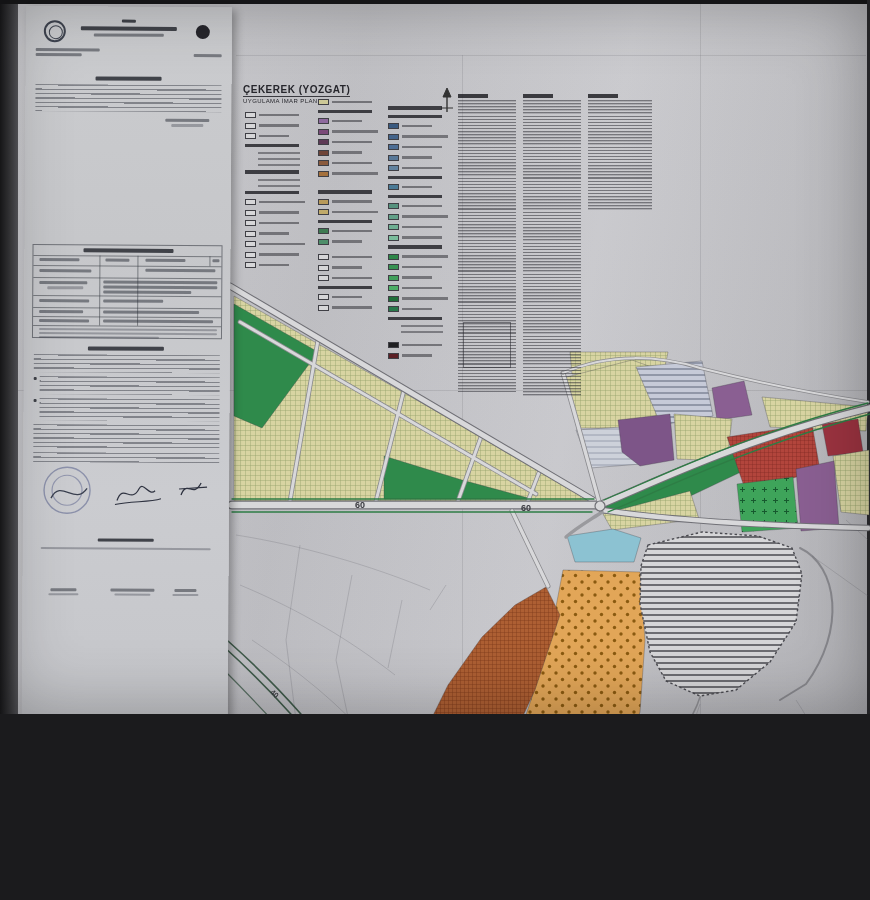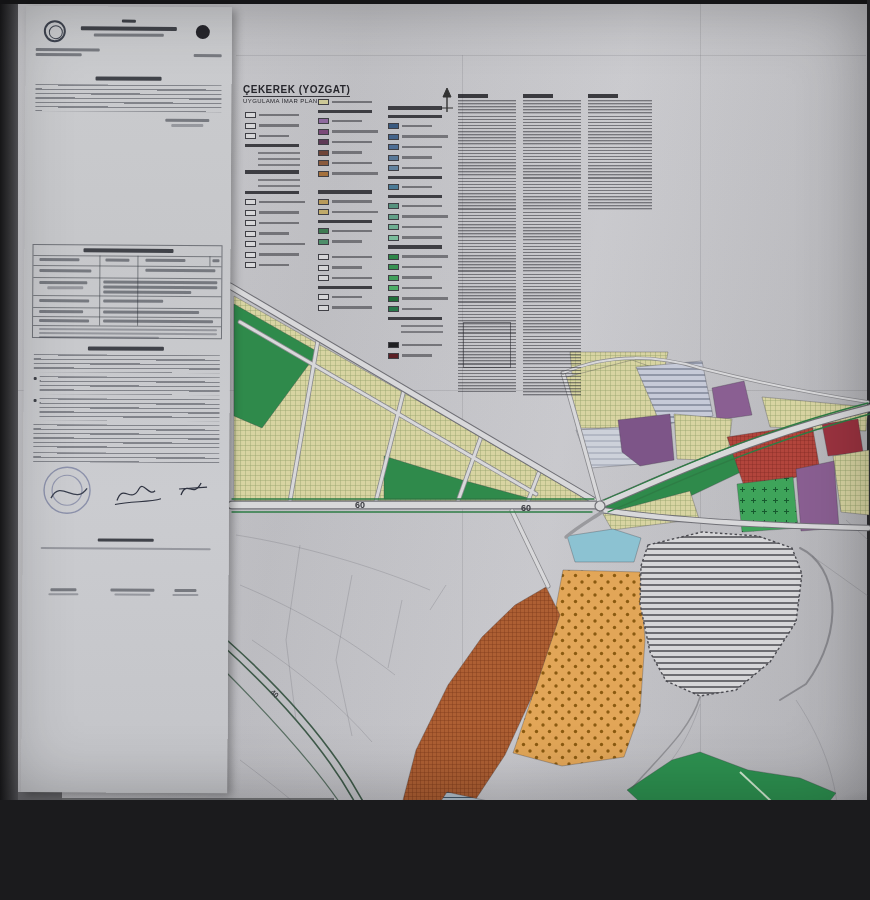--- a/index.html
+++ b/index.html
@@ -1,16 +1,16 @@
 <!DOCTYPE html>
 <html><head>
 <meta charset="utf-8">
 <style>
   html,body{margin:0;padding:0;background:#1b1b1d;}
-  .photo{position:relative;width:870px;height:800px;overflow:hidden;
+  .photo{position:relative;width:870px;height:714px;overflow:hidden;
     background:#242426;font-family:"Liberation Sans",sans-serif;}
   .photo *{box-sizing:border-box;}
   .vignette{position:absolute;inset:0;box-shadow:inset 0 0 70px rgba(0,0,0,.30);pointer-events:none;z-index:60;}
 
   
   .map-sheet{position:absolute;left:16px;top:3px;width:851px;height:874px;
     background:
       linear-gradient(100deg, rgba(255,255,255,.10), rgba(0,0,0,.04) 35%, rgba(255,255,255,.07) 62%, rgba(0,0,0,.10)),
       linear-gradient(#c7c7cb,#c3c3c8);
   }

